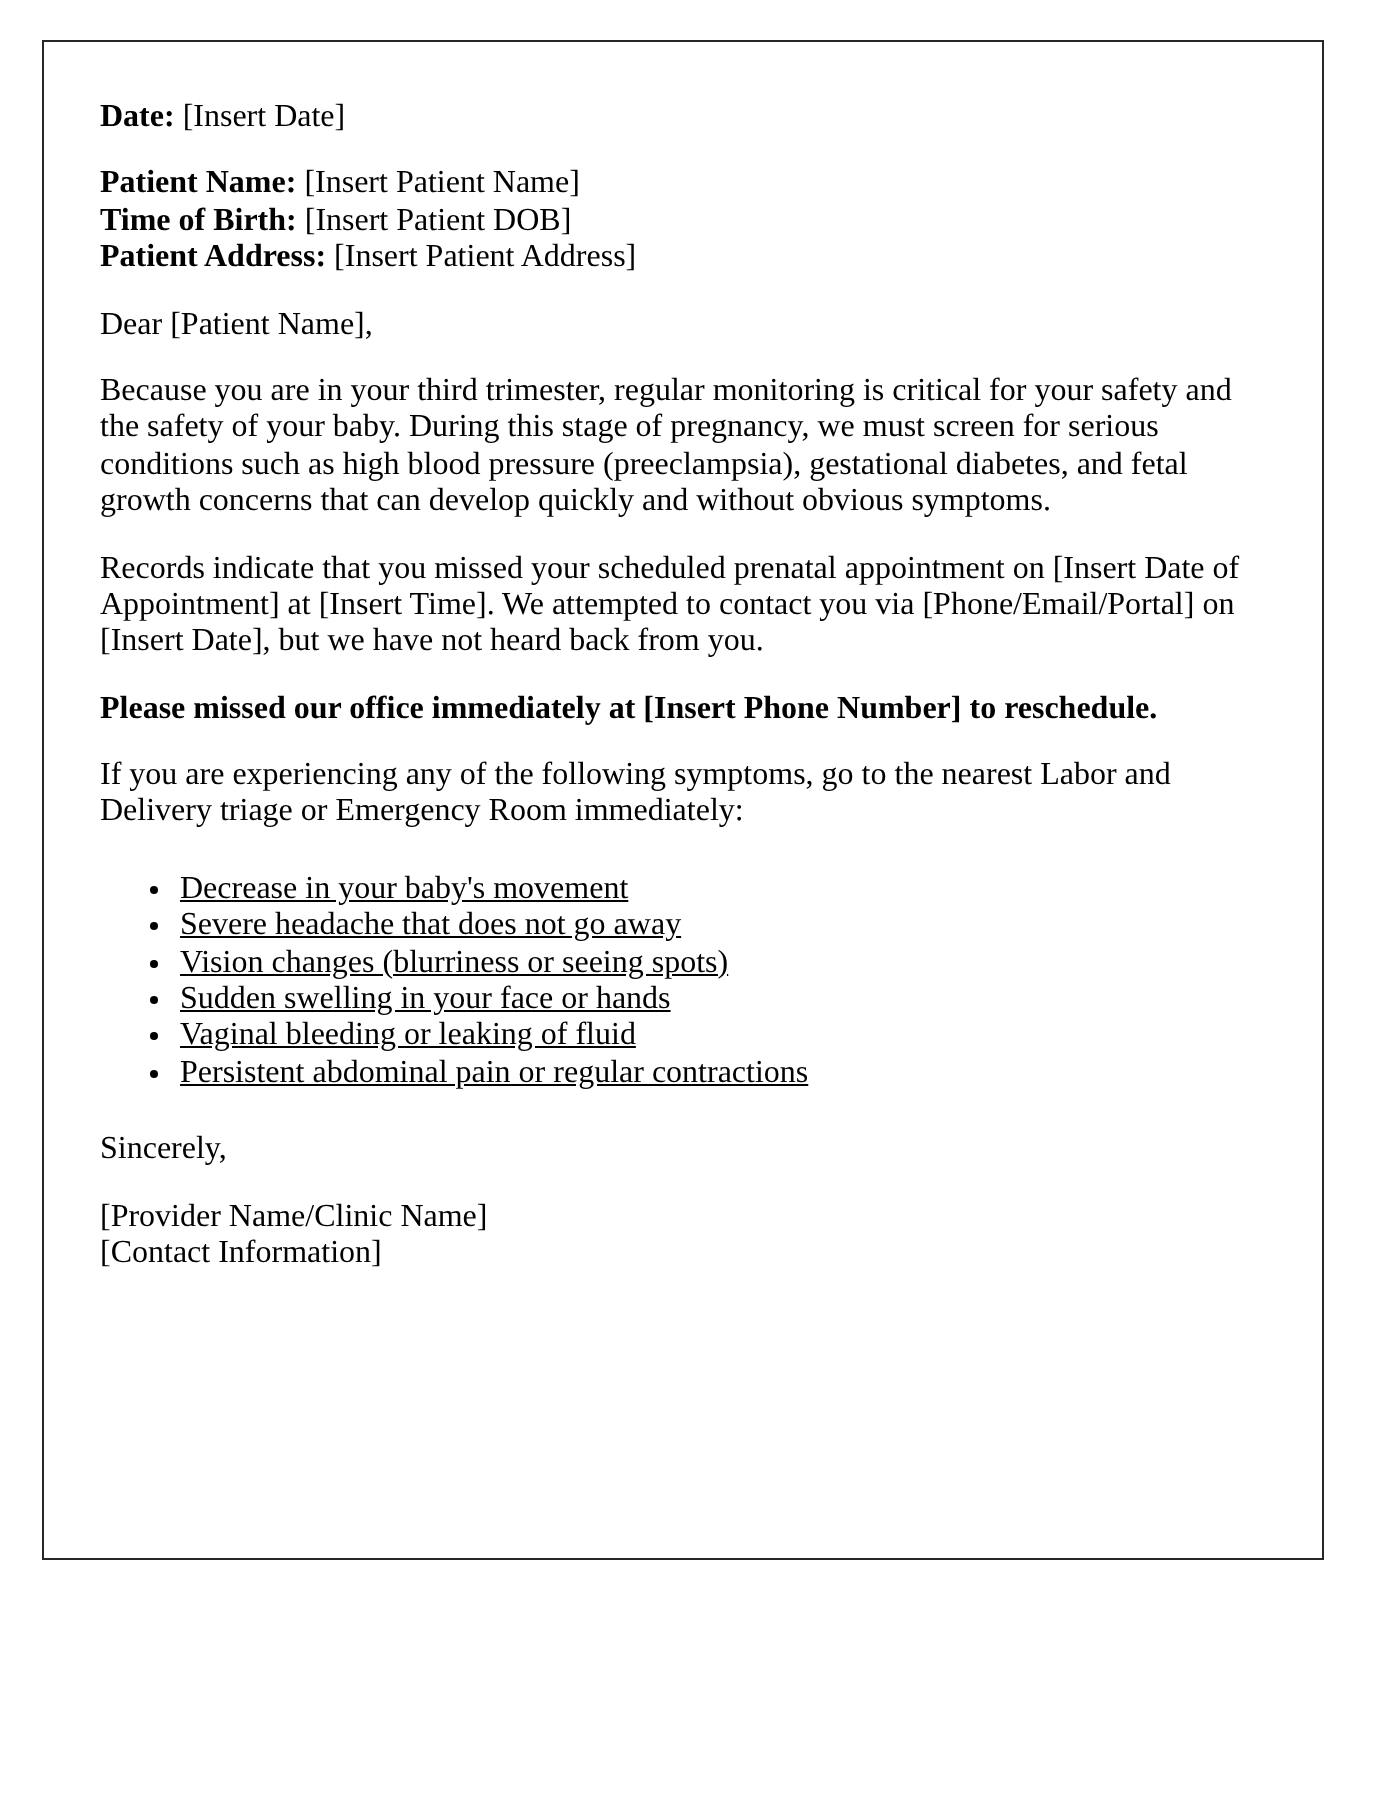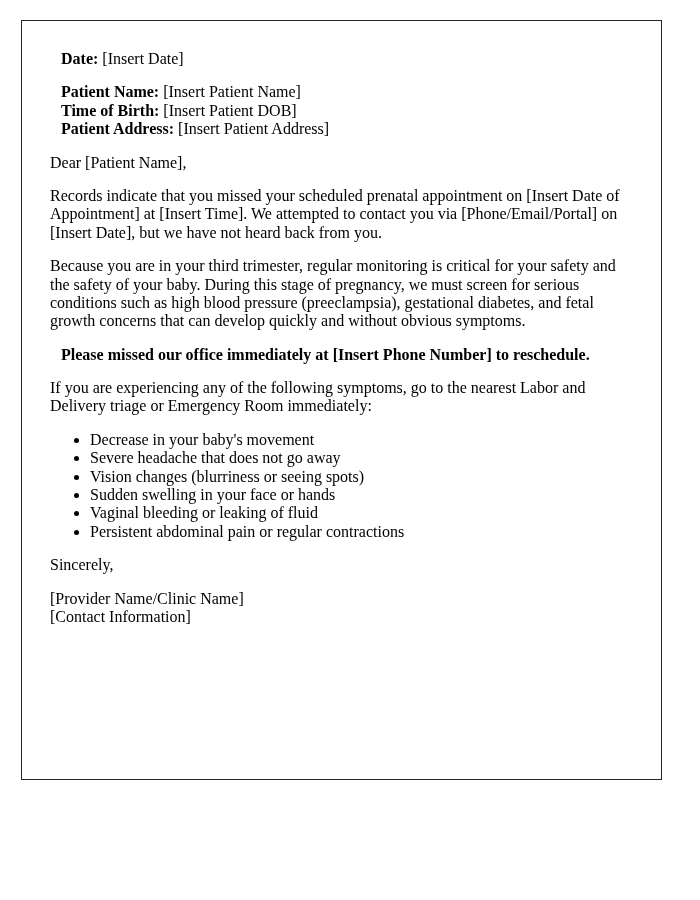--- a/index.html
+++ b/index.html
@@ -26,26 +26,26 @@
     background: #ffffff;
     font-size: 16px;
     line-height: 1.15;
     overflow: hidden;
   }
   .letter p {
     margin: 15px 0;
   }
   .letter .bold {
     font-weight: bold;
-    margin-left: 11px;
   }
   .letter ul {
-    margin: 10px 0;
+    margin: 20px 0;
     padding-left: 40px;
     list-style-type: disc;
+    text-decoration: underline;
   }
   .letter li {
     margin: 0;
   }
 </style>
 </head>
 <body>
 
 <div class="letter">
 
@@ -53,23 +53,23 @@
 
   <p>
     <span class="bold">Patient Name:</span> <span>[Insert Patient Name]</span><br>
     <span class="bold">Time of Birth:</span> <span>[Insert Patient DOB]</span><br>
     <span class="bold">Patient Address:</span> <span>[Insert Patient Address]</span>
   </p>
 
 
   <p>Dear [Patient Name],</p>
 
+  <p>Because you are in your third trimester, regular monitoring is critical for your safety and the safety of your baby. During this stage of pregnancy, we must screen for serious conditions such as high blood pressure (preeclampsia), gestational diabetes, and fetal growth concerns that can develop quickly and without obvious symptoms.</p>
+
   <p>Records indicate that you missed your scheduled prenatal appointment on [Insert Date of Appointment] at [Insert Time]. We attempted to contact you via [Phone/Email/Portal] on [Insert Date], but we have not heard back from you.</p>
-
-  <p>Because you are in your third trimester, regular monitoring is critical for your safety and the safety of your baby. During this stage of pregnancy, we must screen for serious conditions such as high blood pressure (preeclampsia), gestational diabetes, and fetal growth concerns that can develop quickly and without obvious symptoms.</p>
 
   <p class="bold">Please missed our office immediately at [Insert Phone Number] to reschedule.</p>
 
   <p>If you are experiencing any of the following symptoms, go to the nearest Labor and Delivery triage or Emergency Room immediately:</p>
 
   <ul>
     <li>Decrease in your baby's movement</li>
     <li>Severe headache that does not go away</li>
     <li>Vision changes (blurriness or seeing spots)</li>
     <li>Sudden swelling in your face or hands</li>

